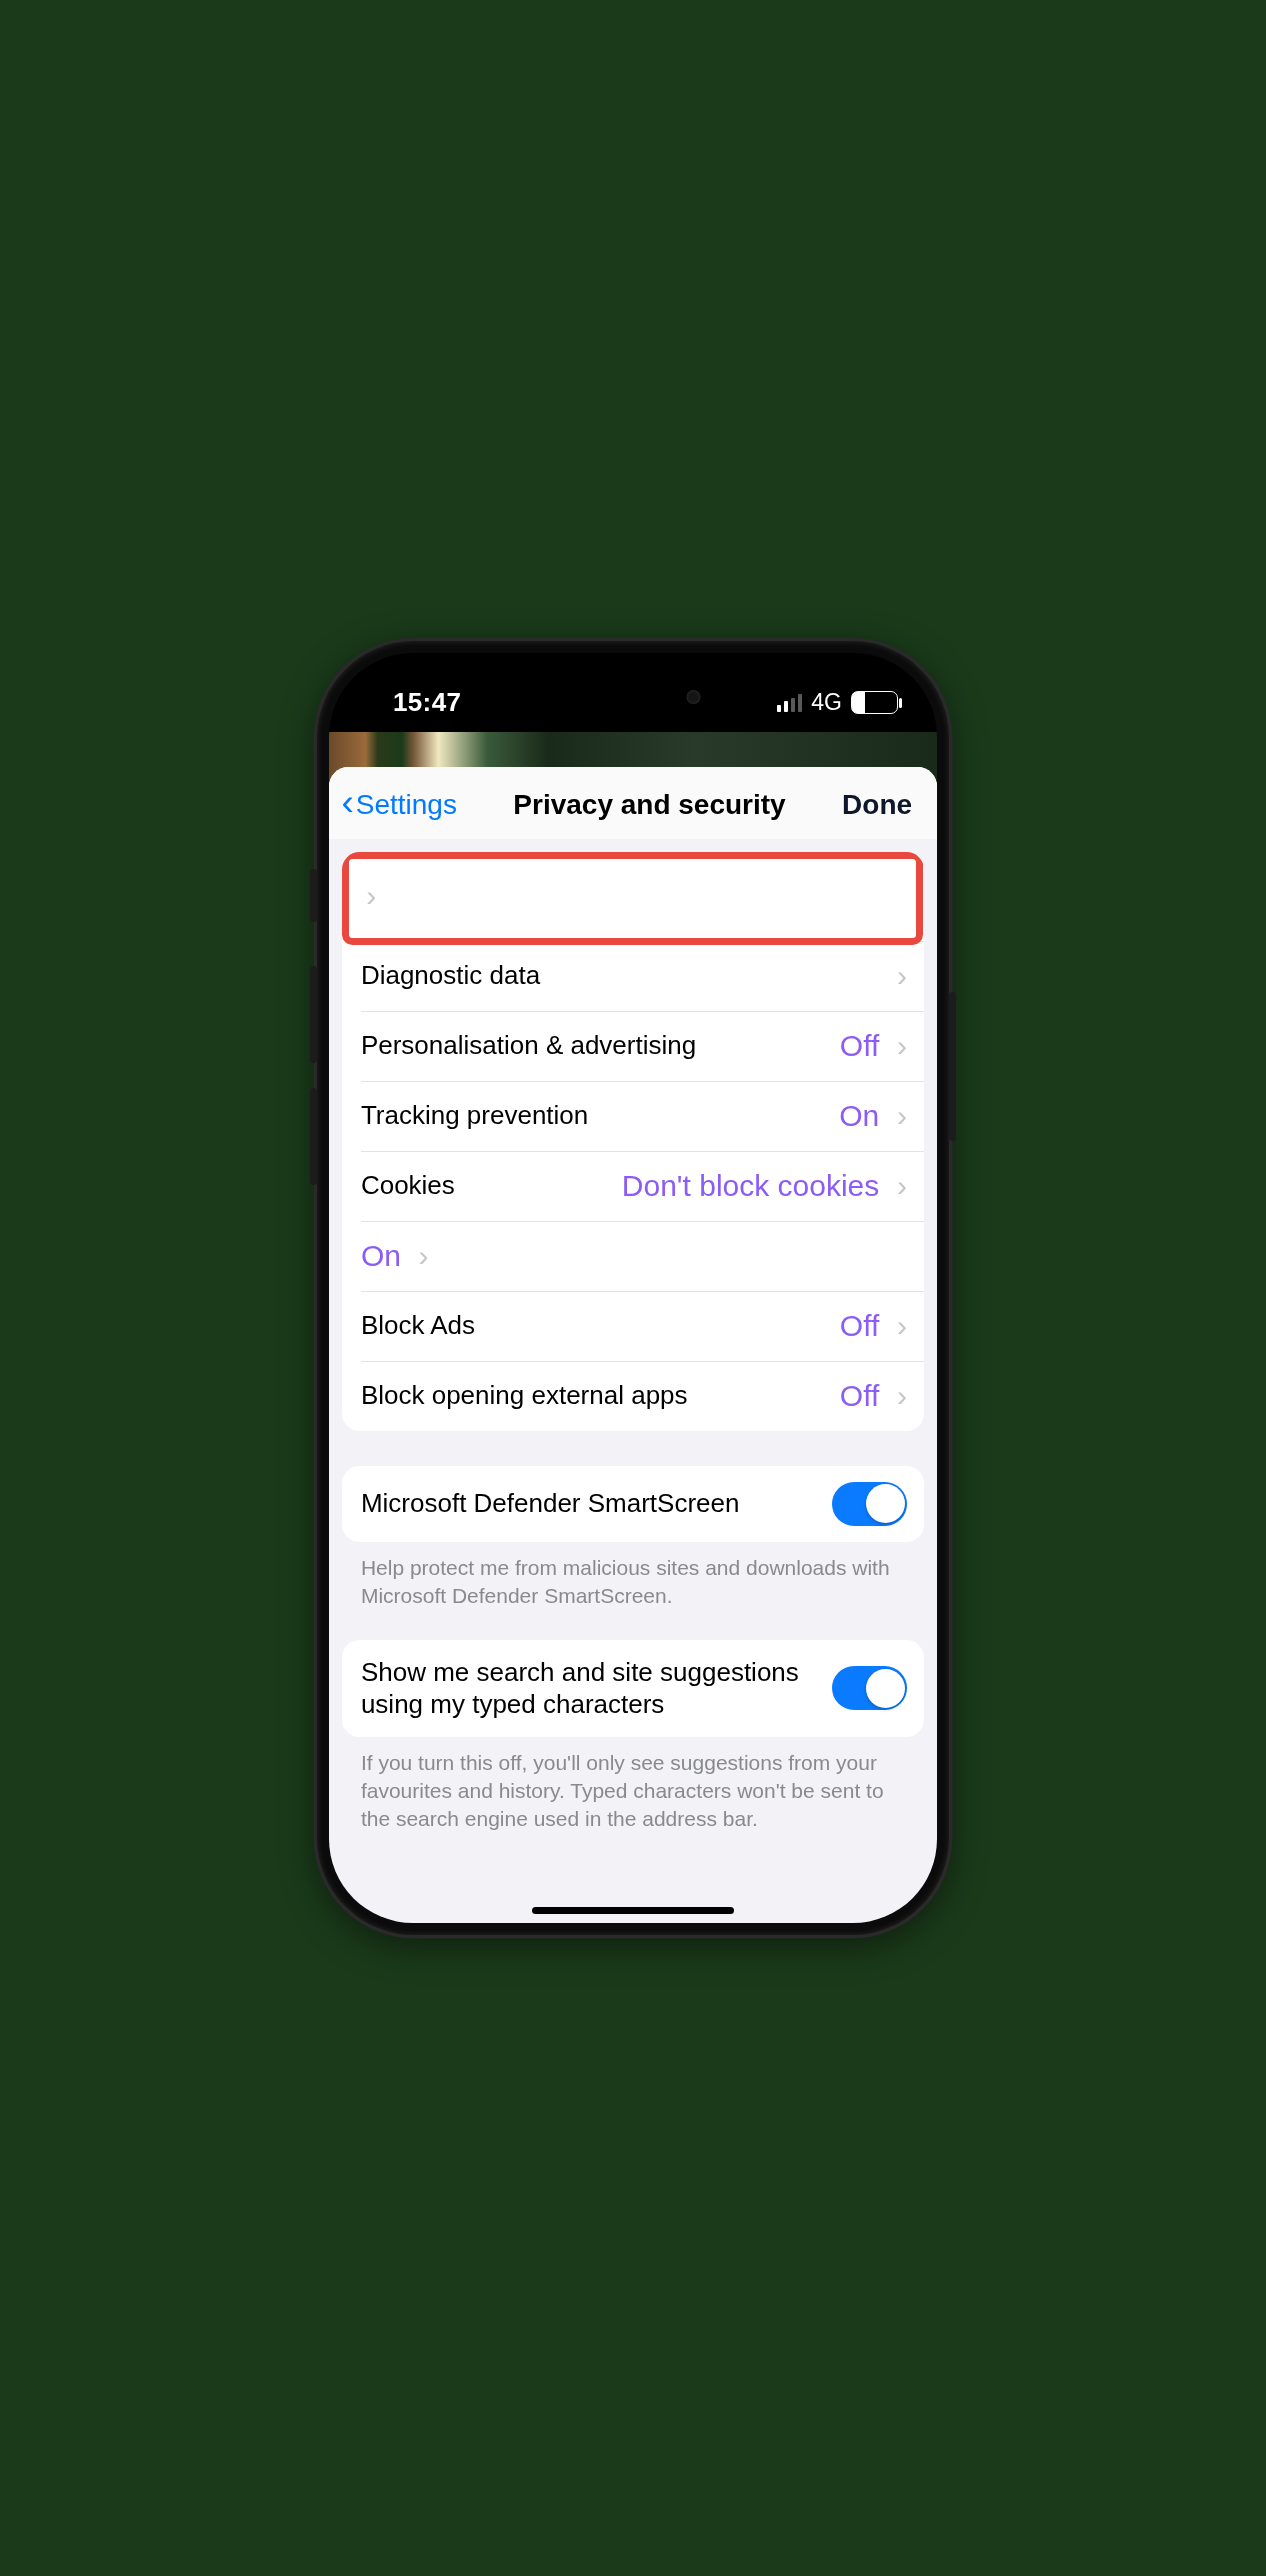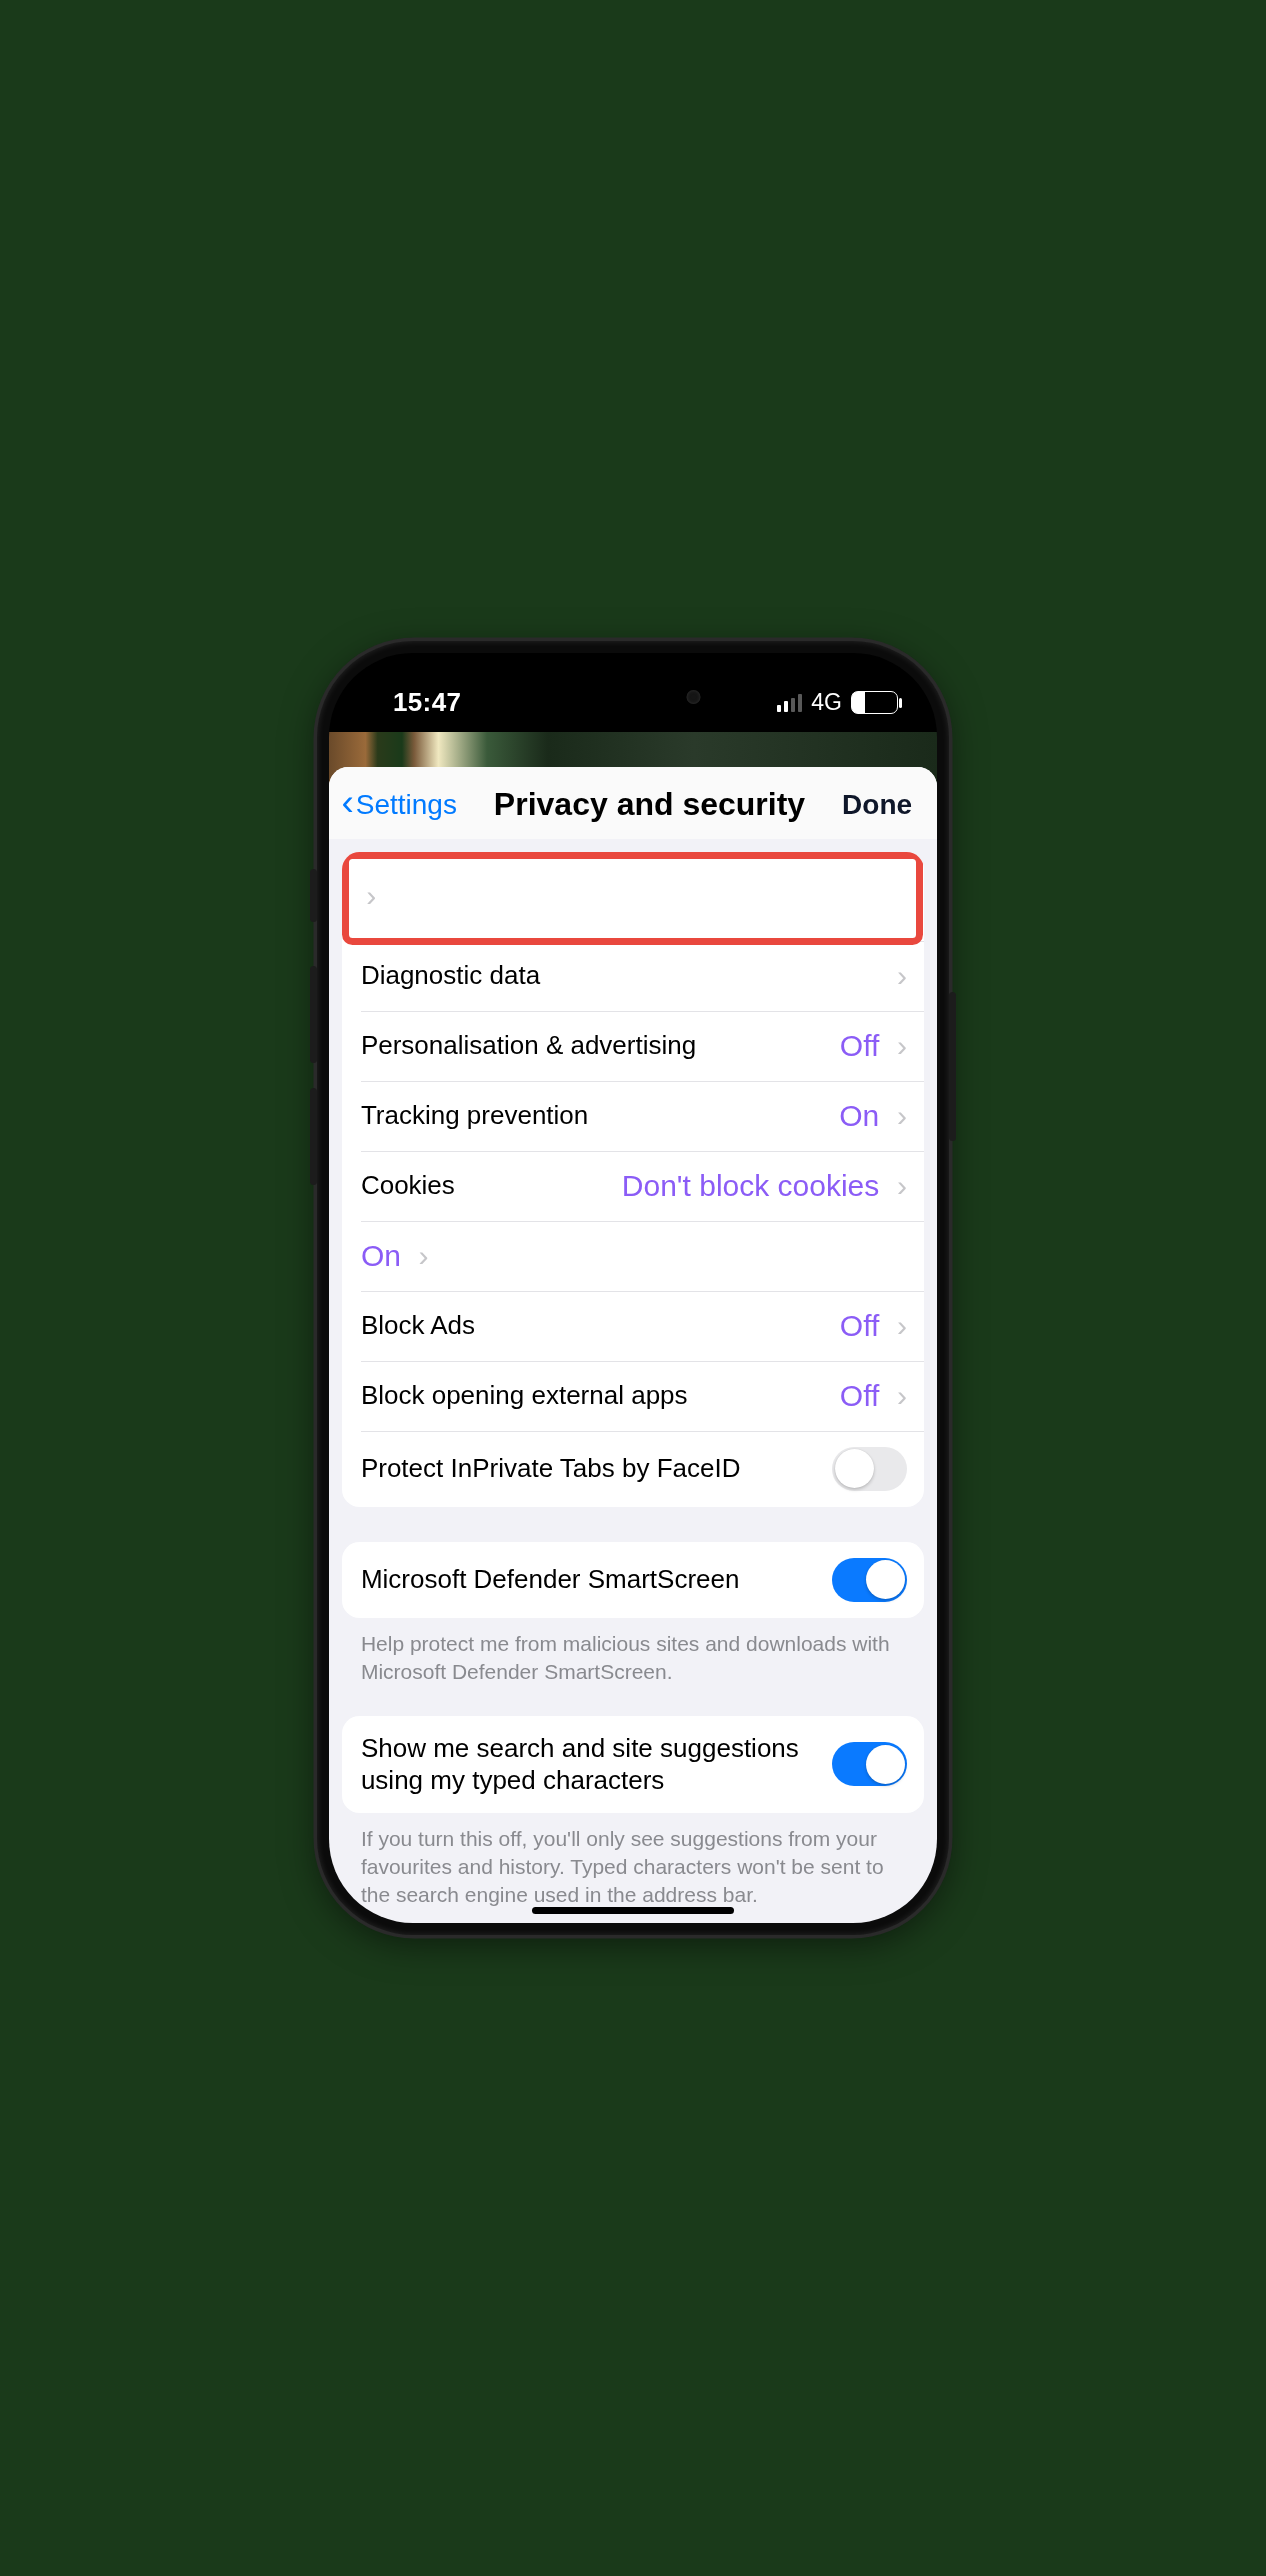--- a/index.html
+++ b/index.html
@@ -69,21 +69,21 @@
       position:absolute; top:114px; left:0; right:0; bottom:0;
       background:#f2f2f7; border-radius: 19.3px 19.3px 0 0;
       display:flex; flex-direction:column;
     }
     .navbar {
       display:flex; align-items:center; justify-content:space-between;
       padding: 19.3px 19.3px 16px 7px; background:#fafafa; border-radius:19.3px 19.3px 0 0;
     }
     .back { display:flex; align-items:center; gap:1.8px; color:#007aff; font-size:28px; font-weight:400; padding-left:5.3px; }
     .back .chev { font-size:37px; font-weight:400; line-height:1; transform:translateY(-1.8px); }
-    .title { font-size:32px; font-weight:600; color:#000; }
+    .title { font-size:28px; font-weight:600; color:#000; }
     .done { color:#0f172a; font-size:28px; font-weight:600; padding-right:5.3px; }
 
     .scroll { flex:1; overflow:hidden; position:relative; }
     .content { padding: 5.3px 12.3px 8.8px; }
 
     .group { background:#fff; border-radius:17.5px; margin: 7px 0 0; overflow:hidden; }
     .footnote { font-size:21px; color:#898a8f; padding: 12.3px 19.3px 3.5px; line-height:1.34; }
 
     .row {
       display:flex; align-items:center; gap:12.3px;
@@ -190,24 +190,20 @@
             <div class="row">
               <span class="label">Block Ads</span>
               <span class="detail">Off</span>
               <span class="chev-r">›</span>
             </div>
             <div class="row">
               <span class="label">Block opening external apps</span>
               <span class="detail">Off</span>
               <span class="chev-r">›</span>
             </div>
-            <div class="row">
-              <span class="label">Protect InPrivate Tabs by FaceID</span>
-              <div class="switch"></div>
-            </div>
           </div>
 
           <div class="group" style="margin-top:35px;">
             <div class="row">
               <span class="label">Microsoft Defender SmartScreen</span>
               <div class="switch blue on"></div>
             </div>
           </div>
           <div class="footnote">Help protect me from malicious sites and downloads with Microsoft Defender SmartScreen.</div>
 

